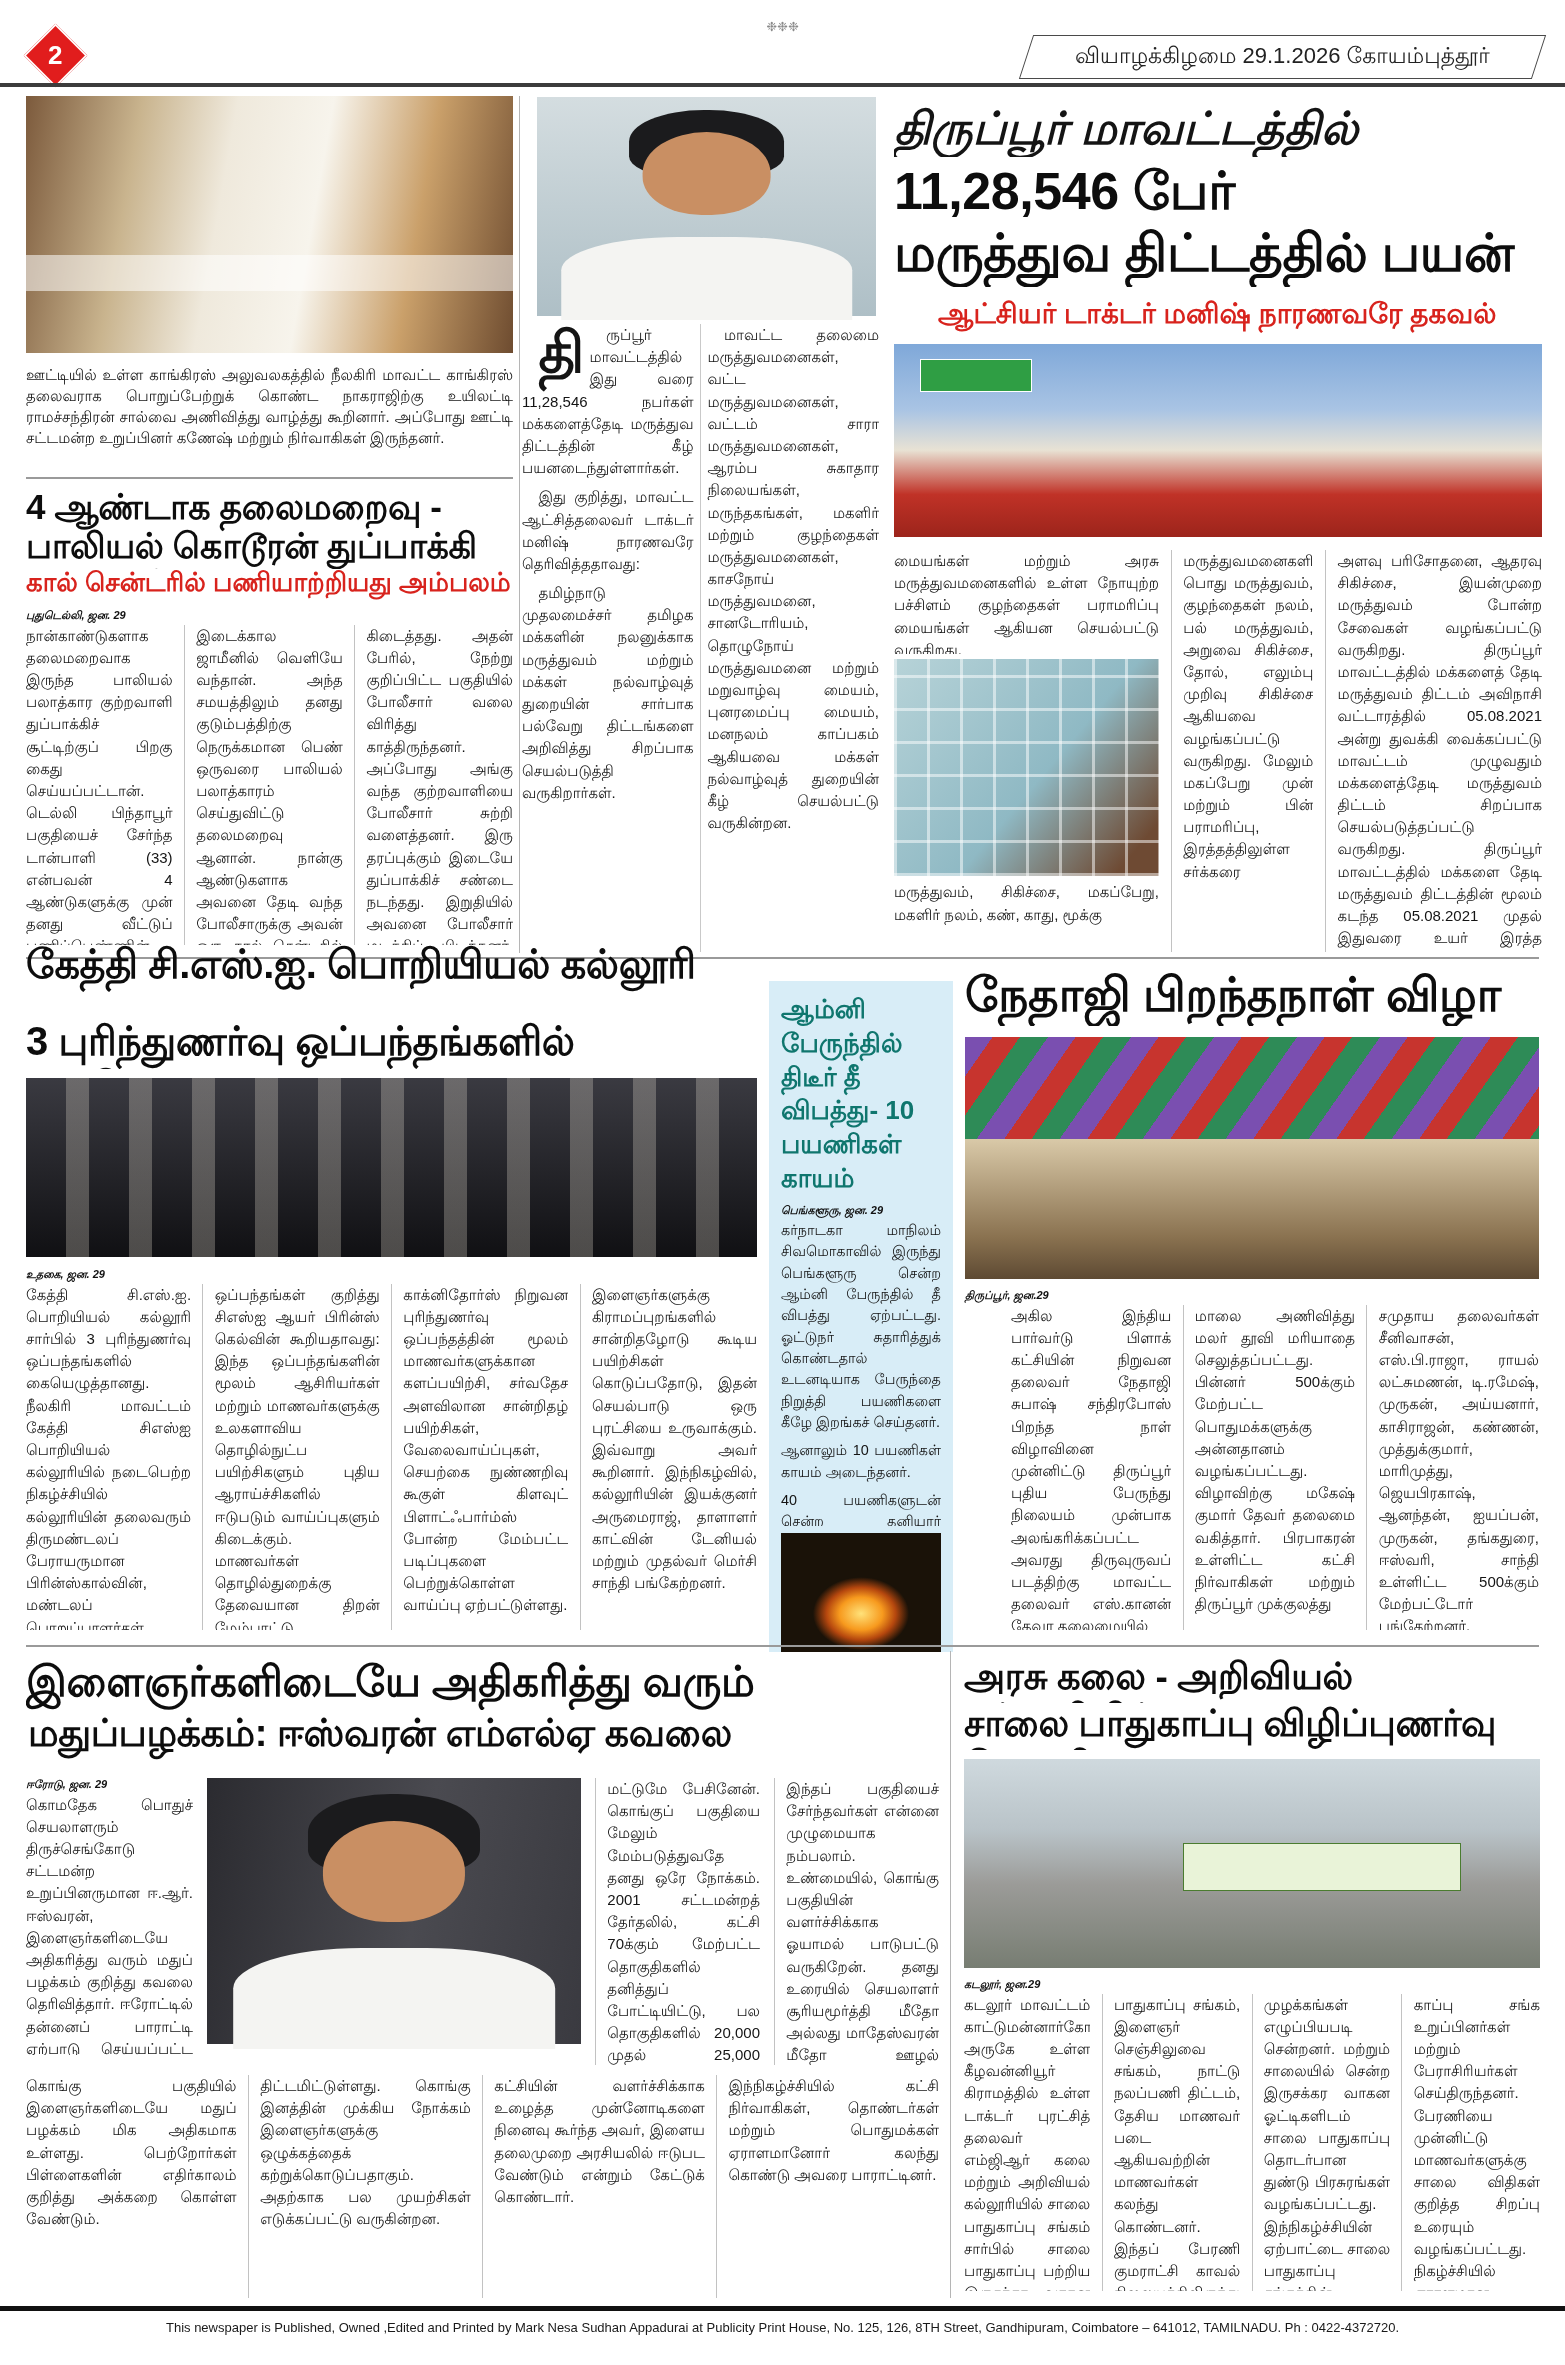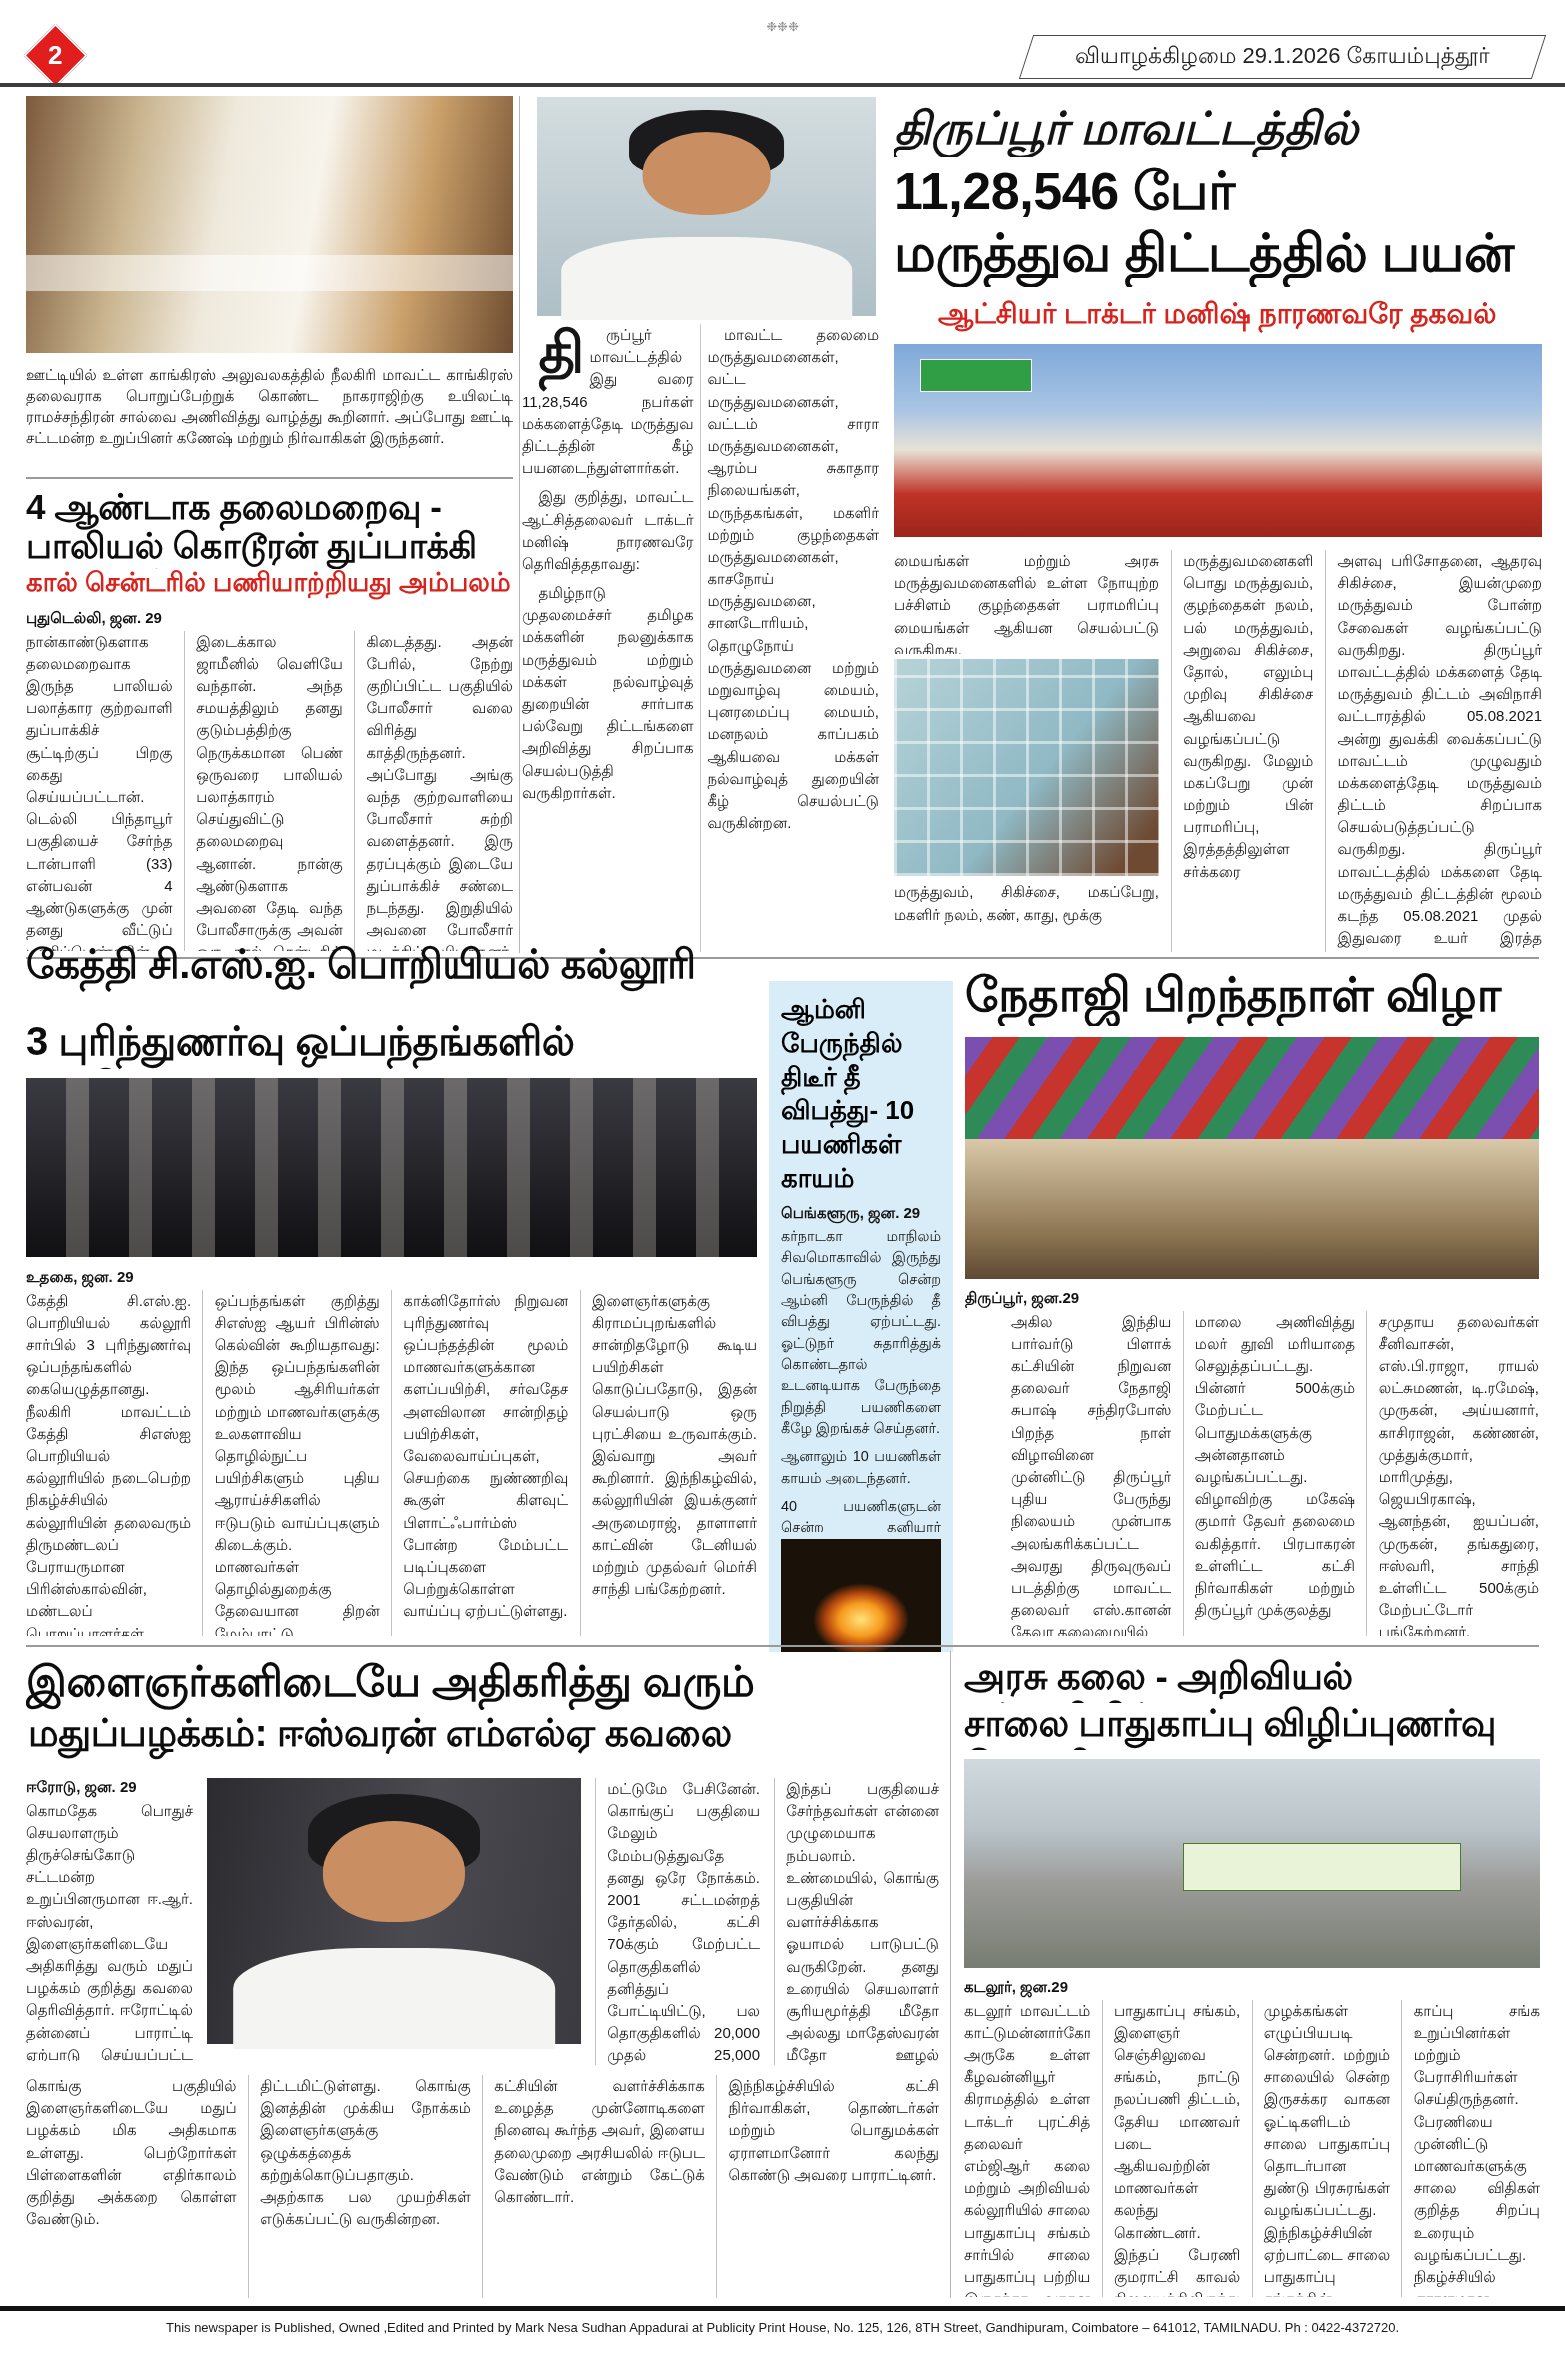--- a/index.html
+++ b/index.html
@@ -18,21 +18,21 @@
   .datebox div{transform:skewX(18deg);font-size:22px;color:#222;}
   .rule-h{background:#3c3c3c;}
   .rule-thin{background:#9a9a9a;}
   .rule-v{background:#b5b5b5;width:0.9px;}
   
   .headline{font-weight:bold;color:#0d0d0d;line-height:1.12;letter-spacing:-0.4px;}
   .subhead-red{color:#d8231d;font-weight:bold;line-height:1.2;}
   .kicker{font-style:italic;font-weight:bold;color:#141414;}
   .body-text{font-size:15px;line-height:1.48;text-align:justify;color:#141414;}
   .caption{font-size:15px;line-height:1.4;text-align:justify;color:#141414;}
-  .dateline{font-size:15px;font-weight:bold;margin-bottom:1.7px;}
+  .dateline{font-size:11px;font-weight:bold;margin-bottom:1.7px;font-style:italic;}
   .cols{display:flex;}
   .cols > div{min-width:0;}
   .ruled > div + div{border-left:0.9px solid #c2c2c2;padding-left:11.3px;}
   .dropcap{float:left;font-size:56px;line-height:0.9;font-weight:bold;padding:3.5px 5.2px 0 0;}
   .twocol{column-count:2;column-gap:14px;column-rule:0.9px solid #c9c9c9;}
   .twocol p,.para{margin:0 0 7px 0;text-indent:1.1em;}
   .para-flat{margin:0 0 7px 0;}
   
   .ph{position:absolute;overflow:hidden;background:#ccc;}
   .ph-congress{background:linear-gradient(100deg,#7c5a3c 0%,#c9b48e 22%,#efe9dc 40%,#f7f4ec 58%,#caa06a 78%,#6e4c30 100%);}
@@ -58,21 +58,21 @@
   .portrait{position:absolute;}
   .portrait .bg{position:absolute;inset:0;}
   .portrait .hair{position:absolute;left:50%;top:6%;width:46%;height:30%;transform:translateX(-50%);
       border-radius:48% 48% 30% 30%;background:#1b1b1d;}
   .portrait .face{position:absolute;left:50%;top:16%;width:38%;height:38%;transform:translateX(-50%);
       border-radius:50% 50% 46% 46%;background:#c98f63;}
   .portrait .shirt{position:absolute;left:50%;bottom:-2%;width:86%;height:38%;transform:translateX(-50%);
       border-radius:40% 40% 0 0;background:#f4f4f2;}
   
   .busbox{background:#d8edf7;padding:12px 12px 10.4px 12px;box-sizing:border-box;}
-  .busbox .bf-head{color:#000000;font-size:26px;font-weight:bold;line-height:1.3;margin-bottom:8.7px;}
+  .busbox .bf-head{color:#0f766e;font-size:26px;font-weight:bold;line-height:1.3;margin-bottom:8.7px;}
   .busbox .body-text{font-size:14.4px;}
   
   .footer-text{font-size:13px;color:#1a1a1a;text-align:center;width:100%;}
 </style>
 </head>
 <body>
 
 <div class="page">
 
   <div class="abs" style="left:33px;top:33px;">

